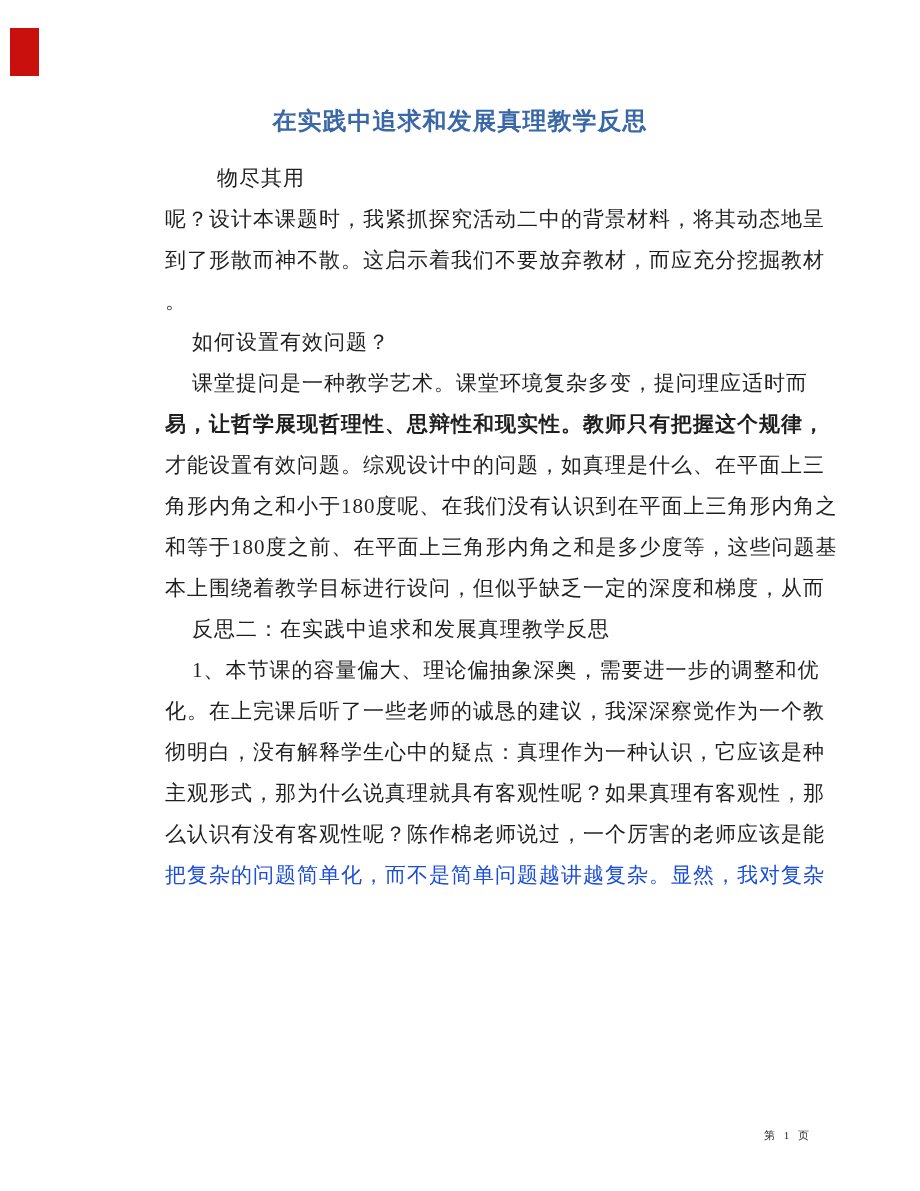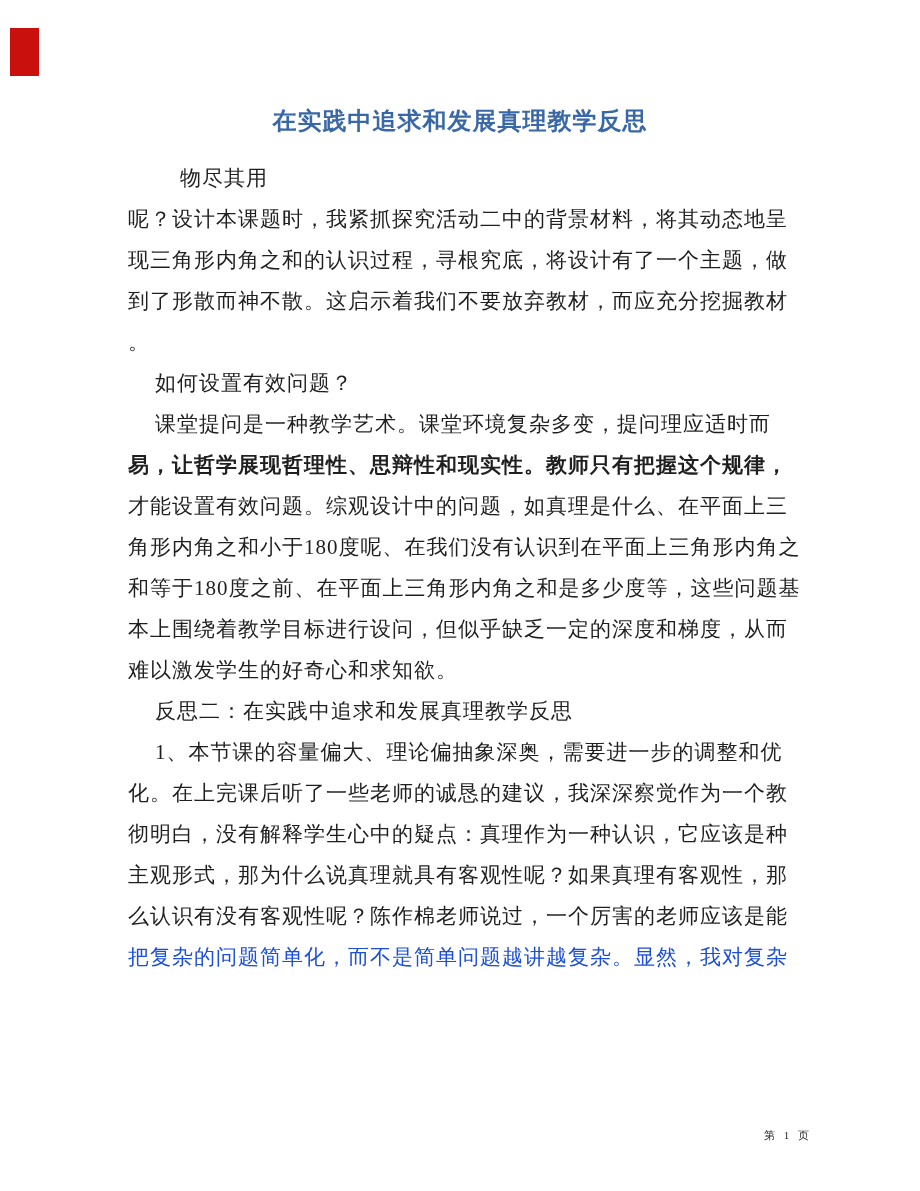--- a/index.html
+++ b/index.html
@@ -30,20 +30,21 @@
     position:absolute;
     left:128px; top:158px; width:690px;
   }
   .line {
     height:41px;
     line-height:41px;
     font-size:21px;
     letter-spacing:1px;
     color:#1f1f1f;
     white-space:nowrap;
+    margin-left:37px;
   }
   .indent-a { padding-left:52px; }
   .indent-b { padding-left:27px; }
   .page-number {
     position:absolute;
     top:1128px; right:108px;
     font-size:11px;
     letter-spacing:3px;
     color:#2a2a2a;
     white-space:nowrap;
@@ -55,31 +56,29 @@
 <div class="page">
 
   <div class="red-marker" style="background: rgb(201, 16, 13);"></div>
 
   <div class="doc-title" style="color: rgb(58, 104, 166);">在实践中追求和发展真理教学反思</div>
 
   <div class="body-text">
 
   <div class="line indent-a" style="color: rgb(31, 31, 31);">物尽其用</div>
       <div class="line" style="color: rgb(31, 31, 31);">呢？设计本课题时，我紧抓探究活动二中的背景材料，将其动态地呈</div>
-      <div class="line" style="color: rgb(31, 31, 31);">现三角形内角之和的认识过程，寻根究底，将设计有了一个主题，做</div>
       <div class="line" style="color: rgb(31, 31, 31);">到了形散而神不散。这启示着我们不要放弃教材，而应充分挖掘教材</div>
       <div class="line" style="color: rgb(31, 31, 31);">。</div>
       <div class="line indent-b" style="color: rgb(31, 31, 31);">如何设置有效问题？</div>
       <div class="line indent-b" style="color: rgb(31, 31, 31);">课堂提问是一种教学艺术。课堂环境复杂多变，提问理应适时而</div>
       <div class="line" style="color: rgb(31, 31, 31); font-weight: bold;">易，让哲学展现哲理性、思辩性和现实性。教师只有把握这个规律，</div>
       <div class="line" style="color: rgb(31, 31, 31);">才能设置有效问题。综观设计中的问题，如真理是什么、在平面上三</div>
       <div class="line" style="color: rgb(31, 31, 31);">角形内角之和小于180度呢、在我们没有认识到在平面上三角形内角之</div>
       <div class="line" style="color: rgb(31, 31, 31);">和等于180度之前、在平面上三角形内角之和是多少度等，这些问题基</div>
       <div class="line" style="color: rgb(31, 31, 31);">本上围绕着教学目标进行设问，但似乎缺乏一定的深度和梯度，从而</div>
-      <div class="line" style="color: rgb(31, 31, 31);">难以激发学生的好奇心和求知欲。</div>
       <div class="line indent-b" style="color: rgb(31, 31, 31);">反思二：在实践中追求和发展真理教学反思</div>
       <div class="line indent-b" style="color: rgb(31, 31, 31);">1、本节课的容量偏大、理论偏抽象深奥，需要进一步的调整和优</div>
       <div class="line" style="color: rgb(31, 31, 31);">化。在上完课后听了一些老师的诚恳的建议，我深深察觉作为一个教</div>
       <div class="line" style="color: rgb(31, 31, 31);">彻明白，没有解释学生心中的疑点：真理作为一种认识，它应该是种</div>
       <div class="line" style="color: rgb(31, 31, 31);">主观形式，那为什么说真理就具有客观性呢？如果真理有客观性，那</div>
       <div class="line" style="color: rgb(31, 31, 31);">么认识有没有客观性呢？陈作棉老师说过，一个厉害的老师应该是能</div>
       <div class="line" style="color: #1d4ed8;">把复杂的问题简单化，而不是简单问题越讲越复杂。显然，我对复杂</div>
     </div>
 
   <div class="page-number">第 1 页</div>

